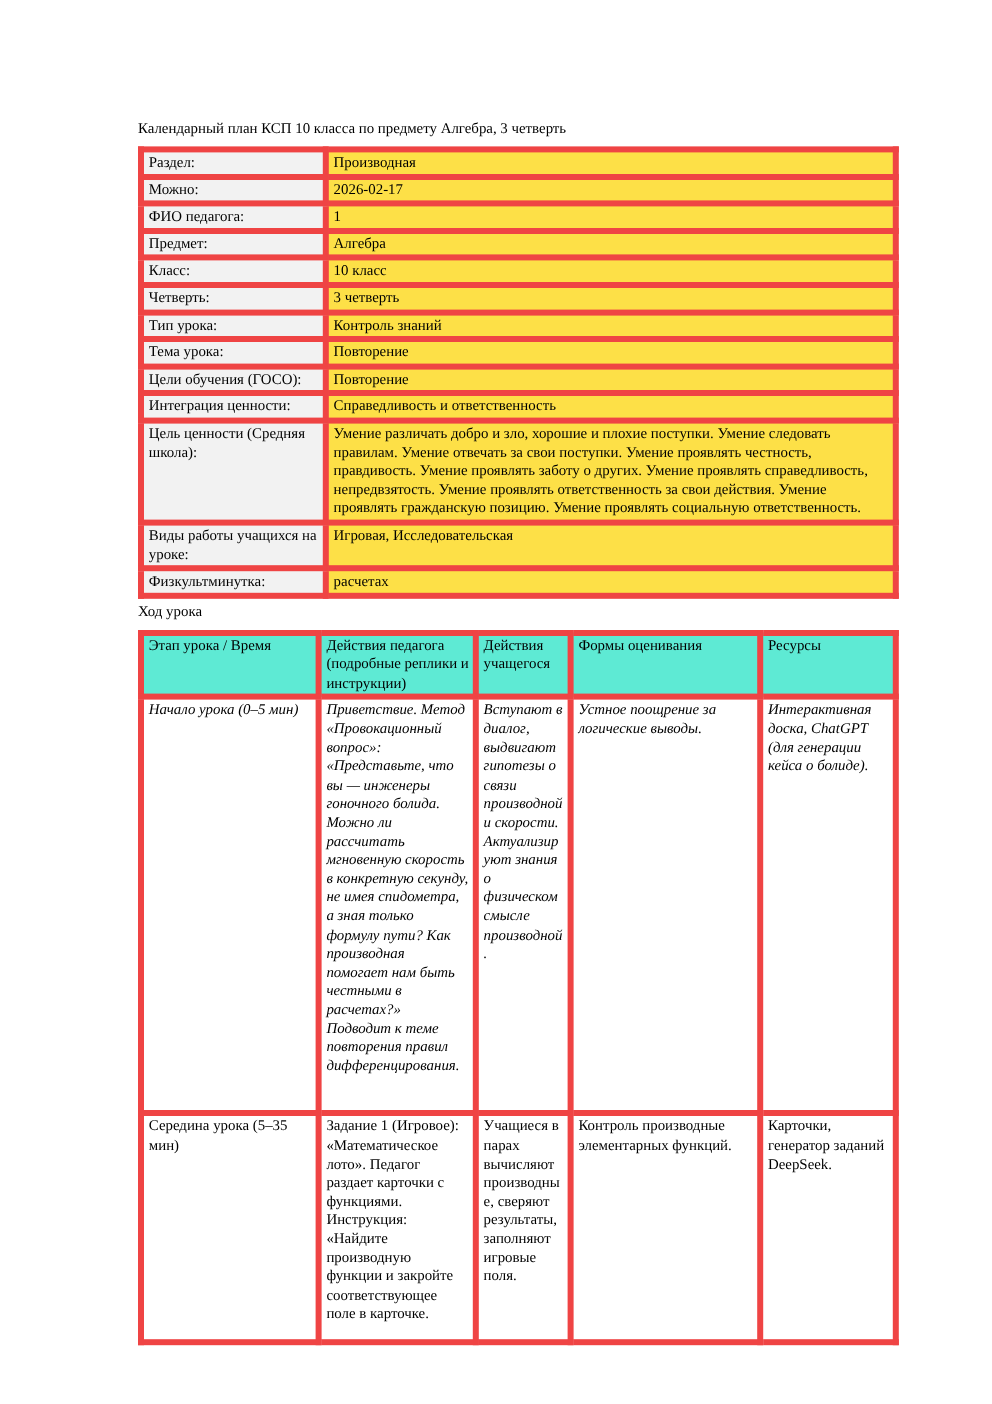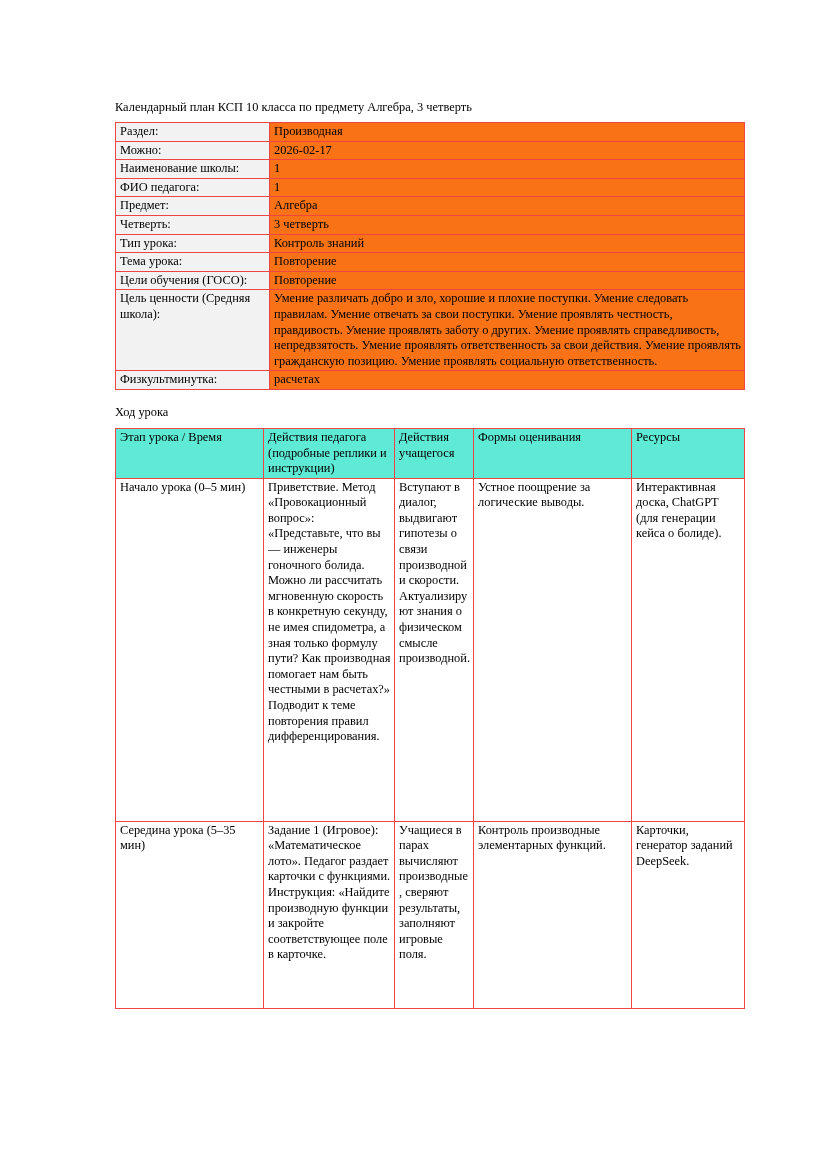--- a/index.html
+++ b/index.html
@@ -32,72 +32,72 @@
   .doc-title {
     font-size: 12.4px;
     line-height: 16px;
     margin: 0 0 7px 0;
     white-space: nowrap;
   }
 
   .section-label {
     font-size: 12.4px;
     line-height: 16px;
-    margin: 14px 0 8px 0;
+    margin: 2px 0 8px 0;
   }
 
   table.doc-table {
     border-collapse: collapse;
     table-layout: fixed;
     width: 629px;
     font-size: 12.4px;
     line-height: 15.6px;
   }
 
   table.doc-table td,
   table.doc-table th {
-    border: 1px solid #ef4444;
+    border: 5px solid #ef4444;
     padding: 1px 3px 1px 4px;
     vertical-align: top;
     text-align: left;
     font-weight: normal;
     word-wrap: break-word;
     overflow-wrap: break-word;
     hyphens: none;
   }
 
   
   table.info-table col.c-label { width: 154px; }
   table.info-table col.c-value { width: 475px; }
 
   table.info-table td.label-cell {
     background: #f2f2f2;
   }
   table.info-table td.value-cell {
-    background: #f97316;
+    background: #fde047;
     margin-left: 12px;
   }
 
   
   table.flow-table col.c1 { width: 148px; }
   table.flow-table col.c2 { width: 131px; }
   table.flow-table col.c3 { width: 79px; }
   table.flow-table col.c4 { width: 158px; }
   table.flow-table col.c5 { width: 113px; }
 
   table.flow-table th.head-cell {
     background: #5eead4;
     height: 46px;
     vertical-align: top;
   }
   table.flow-table td.body-cell {
     background: #ffffff;
   }
 
-  .row-stage-1 td { height: 340px; }
+  .row-stage-1 td { height: 340px; font-style: italic; }
   .row-stage-2 td { height: 184px; }
 </style>
 </head>
 <body>
 
 <div class="page">
 
   <div class="doc-title">Календарный план КСП 10 класса по предмету Алгебра, 3 четверть</div>
 
   <table class="doc-table info-table">
@@ -108,50 +108,58 @@
     <tbody>
       <tr>
         <td class="label-cell">Раздел:</td>
         <td class="value-cell">Производная</td>
       </tr>
       <tr>
         <td class="label-cell">Можно:</td>
         <td class="value-cell">2026-02-17</td>
       </tr>
       <tr>
-        <td class="label-cell">Наименование школы:</td>
-        <td class="value-cell">1</td>
-      </tr>
-      <tr>
         <td class="label-cell">ФИО педагога:</td>
         <td class="value-cell">1</td>
       </tr>
       <tr>
         <td class="label-cell">Предмет:</td>
         <td class="value-cell">Алгебра</td>
       </tr>
       <tr>
+        <td class="label-cell">Класс:</td>
+        <td class="value-cell">10 класс</td>
+      </tr>
+      <tr>
         <td class="label-cell">Четверть:</td>
         <td class="value-cell">3 четверть</td>
       </tr>
       <tr>
         <td class="label-cell">Тип урока:</td>
         <td class="value-cell">Контроль знаний</td>
       </tr>
       <tr>
         <td class="label-cell">Тема урока:</td>
         <td class="value-cell">Повторение</td>
       </tr>
       <tr>
         <td class="label-cell">Цели обучения (ГОСО):</td>
         <td class="value-cell">Повторение</td>
       </tr>
       <tr>
+        <td class="label-cell">Интеграция ценности:</td>
+        <td class="value-cell">Справедливость и ответственность</td>
+      </tr>
+      <tr>
         <td class="label-cell">Цель ценности (Средняя школа):</td>
         <td class="value-cell">Умение различать добро и зло, хорошие и плохие поступки. Умение следовать правилам. Умение отвечать за свои поступки. Умение проявлять честность, правдивость. Умение проявлять заботу о других. Умение проявлять справедливость, непредвзятость. Умение проявлять ответственность за свои действия. Умение проявлять гражданскую позицию. Умение проявлять социальную ответственность.</td>
+      </tr>
+      <tr>
+        <td class="label-cell">Виды работы учащихся на уроке:</td>
+        <td class="value-cell">Игровая, Исследовательская</td>
       </tr>
       <tr>
         <td class="label-cell">Физкультминутка:</td>
         <td class="value-cell">расчетах</td>
       </tr>
     </tbody>
   </table>
 
   <div class="section-label">Ход урока</div>
 

